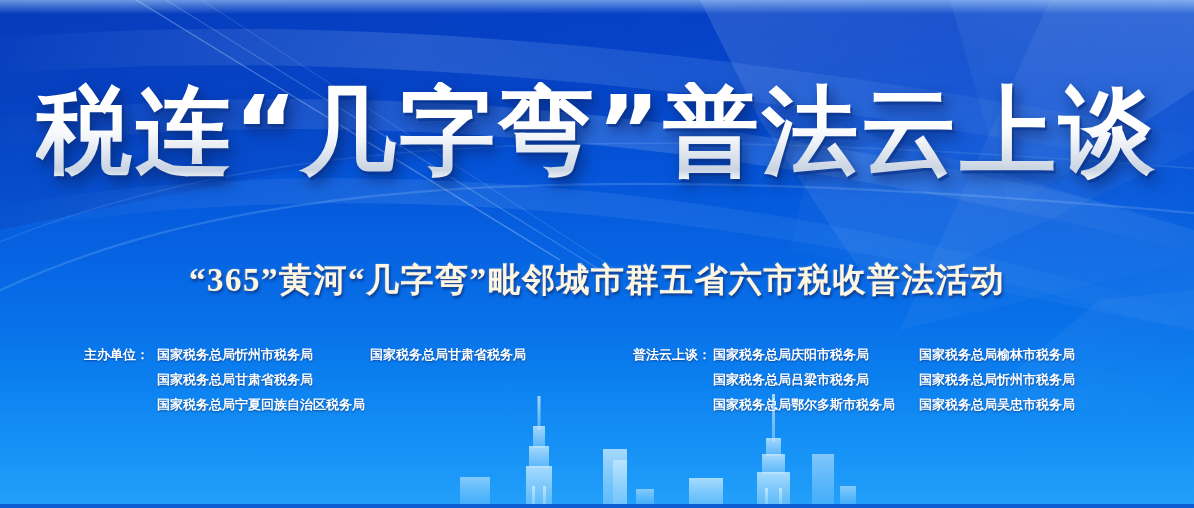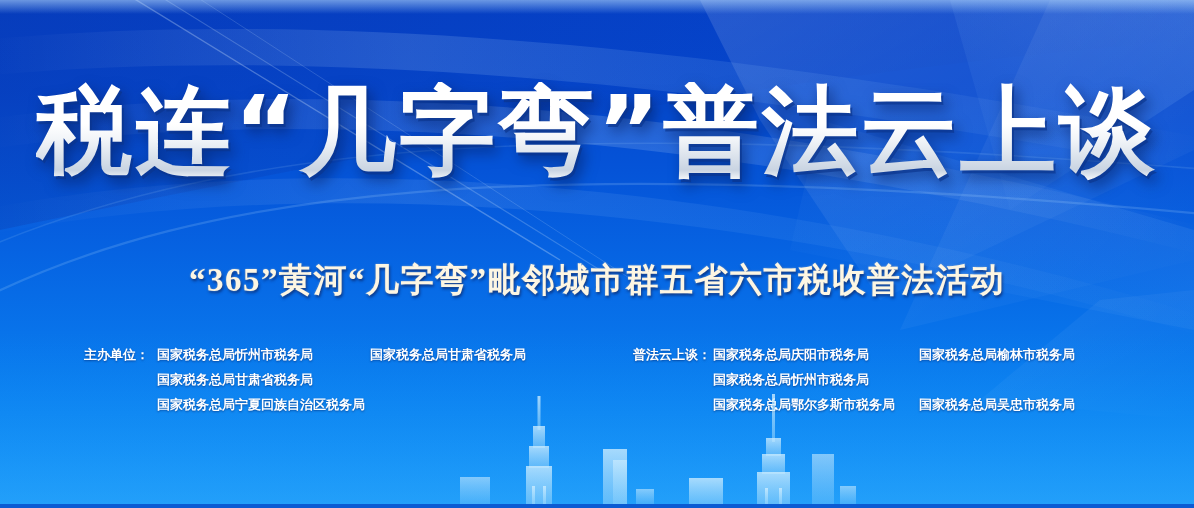--- a/index.html
+++ b/index.html
@@ -211,20 +211,21 @@
     </div>
 
     <div class="org-block right">
       <div class="org-row">
         <span class="org-label">普法云上谈：</span>
         <span class="org-col-a">国家税务总局庆阳市税务局</span>
         <span class="org-col-b">国家税务总局榆林市税务局</span>
       </div>
       <div class="org-row">
         <span class="org-label spacer">承办单位：</span>
+        <span class="org-col-a">国家税务总局吕梁市税务局</span>
         <span class="org-col-b">国家税务总局忻州市税务局</span>
       </div>
       <div class="org-row">
         <span class="org-label spacer">承办单位：</span>
         <span class="org-col-a">国家税务总局鄂尔多斯市税务局</span>
         <span class="org-col-b">国家税务总局吴忠市税务局</span>
       </div>
     </div>
 
   </div>

